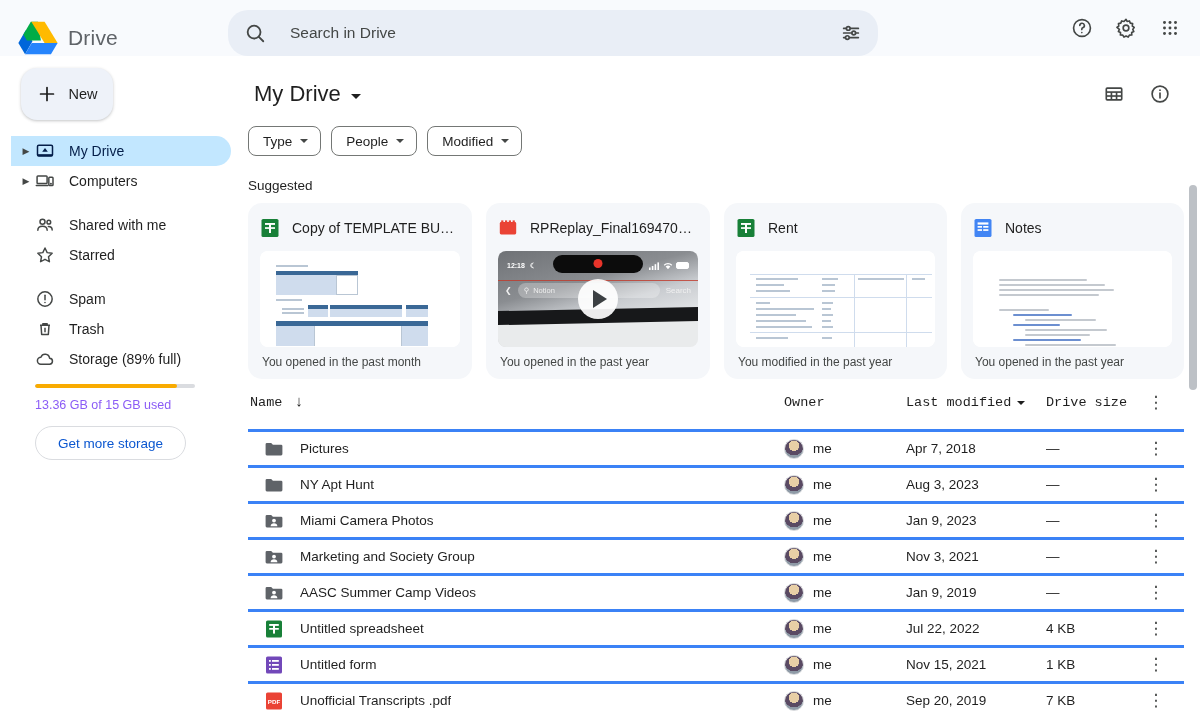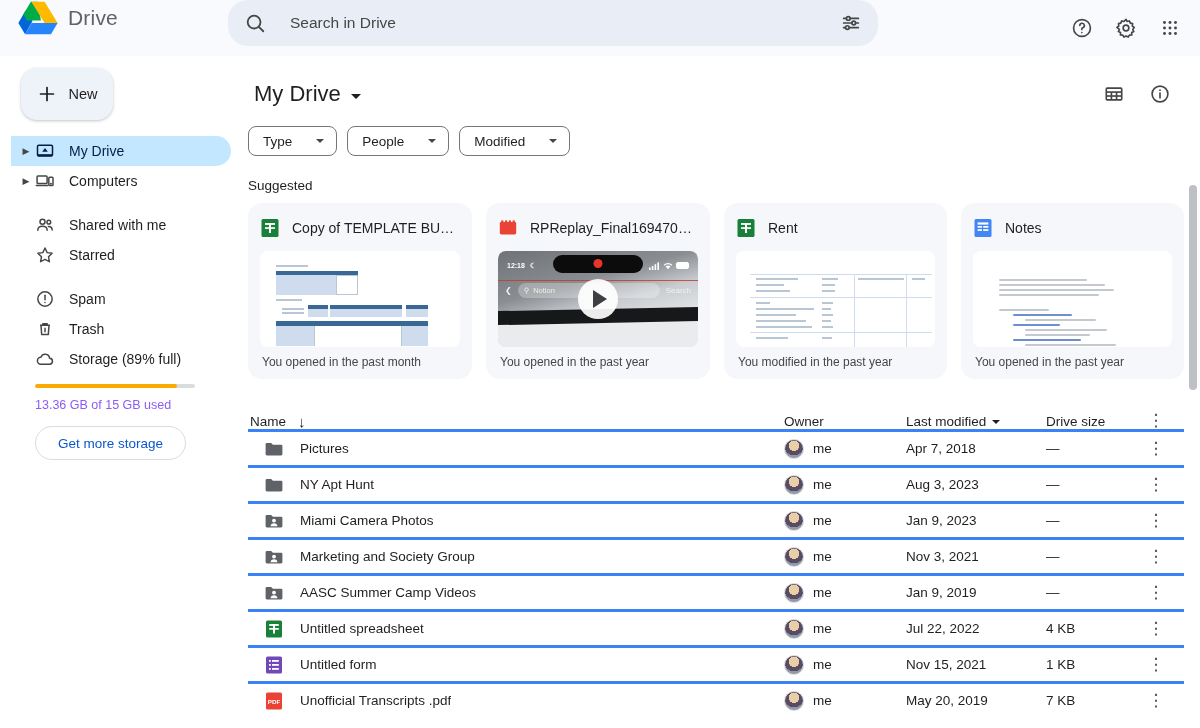--- a/index.html
+++ b/index.html
@@ -11,21 +11,21 @@
     font-family: "Liberation Sans", sans-serif;
     color: #1f1f1f;
     -webkit-font-smoothing: antialiased;
   }
 
   
   .topbar {
     position: absolute; top: 0; left: 0;
     width: 1200px; height: 56px;
     background: #f8fafd;
-    display: flex; align-items: flex-start;
+    display: flex; align-items: flex-end;
   }
   .brand {
     display: flex; align-items: center;
     width: 210px; padding-left: 18px; gap: 10px;
   }
   .drive-logo { width: 40px; height: 36px; flex: none; }
   .brand-name {
     font-size: 21px; color: #5f6368; letter-spacing: .2px;
   }
   .search-wrap {
@@ -132,21 +132,21 @@
   }
   .page-title {
     font-size: 22px; color: #1f1f1f; display: flex; align-items: center;
     gap: 10px; cursor: pointer; padding: 4px 6px; border-radius: 6px;
   }
   .title-caret { width: 0; height: 0; border-left: 5px solid transparent; border-right: 5px solid transparent; border-top: 5px solid #1f1f1f; margin-top: 4px; }
   .head-right { margin-left: auto; display: flex; align-items: center; gap: 6px; }
 
   .filters { display: flex; gap: 10px; padding: 14px 0 0 8px; }
   .chip {
-    display: inline-flex; align-items: center; gap: 24px;
+    display: inline-flex; align-items: center; gap: 8px;
     height: 30px; padding: 0 12px 0 14px;
     border: 1px solid #747775; border-radius: 8px;
     font-size: 13.5px; color: #1f1f1f; cursor: pointer; background: #fff;
     font-family: "Liberation Sans", sans-serif;
   }
   .chip-caret { width: 0; height: 0; border-left: 4px solid transparent; border-right: 4px solid transparent; border-top: 4px solid #444746; }
 
   .section-label {
     padding: 22px 0 0 8px; font-size: 13.5px; color: #1f1f1f;
   }
@@ -233,22 +233,22 @@
   
   .doc-thumb { width:100%; height:100%; background:#fff; position:relative; padding: 18px 26px;}
   .dl { height: 2px; background: #c4c9cf; margin-bottom: 3px; border-radius:1px; }
   .dl.link { background: #6c8fd0; }
   .dl.ind { margin-left: 14px; }
   .dl.ind2 { margin-left: 26px; }
 
   
   .list { margin-top: 16px; padding: 0 16px 0 8px; }
   .list-head {
-    display: flex; align-items: flex-end; height: 34px;
-    font-size: 13.5px; color: #1f1f1f; padding: 0 10px 0 2px;
+    display: flex; align-items: flex-start; height: 34px;
+    font-size: 13.5px; color: #1f1f1f; padding: 0 10px 0 2px; font-family: Liberation Mono, monospace;
   }
   .col-name { flex: 1; display: flex; align-items: center; gap: 12px; cursor: pointer;}
   .col-owner { width: 122px; }
   .col-mod { width: 140px; display: flex; align-items: center; gap: 6px; cursor:pointer;}
   .col-size { width: 92px; }
   .col-more { width: 36px; display: flex; justify-content: center; }
   .arrow-down { font-size: 15px; line-height: 1; color:#1f1f1f;}
   .sort-caret { width: 0; height: 0; border-left: 4px solid transparent; border-right: 4px solid transparent; border-top: 4px solid #1f1f1f; }
   .dots { color: #444746; font-size: 17px; line-height: 1; cursor: pointer; letter-spacing: 0; }
 
@@ -830,21 +830,21 @@
           <text x="10" y="13" font-size="6.2" font-family="Liberation Sans, sans-serif" font-weight="bold" fill="#fff" text-anchor="middle">PDF</text>
         </svg>
         <span class="fname">Unofficial Transcripts .pdf</span>
       </div>
       <div class="col-owner">
         <span class="owner-cell">
           <span class="avatar"></span>
           <span>me</span>
         </span>
       </div>
-      <div class="col-mod">May 20, 2019</div>
+      <div class="col-mod">Sep 20, 2019</div>
       <div class="col-size">7 KB</div>
       <div class="col-more">
           <span class="dots">⋮</span>
         </div>
     </div>
   </div>
 </div>
 
 <div class="vscroll"></div>
 

